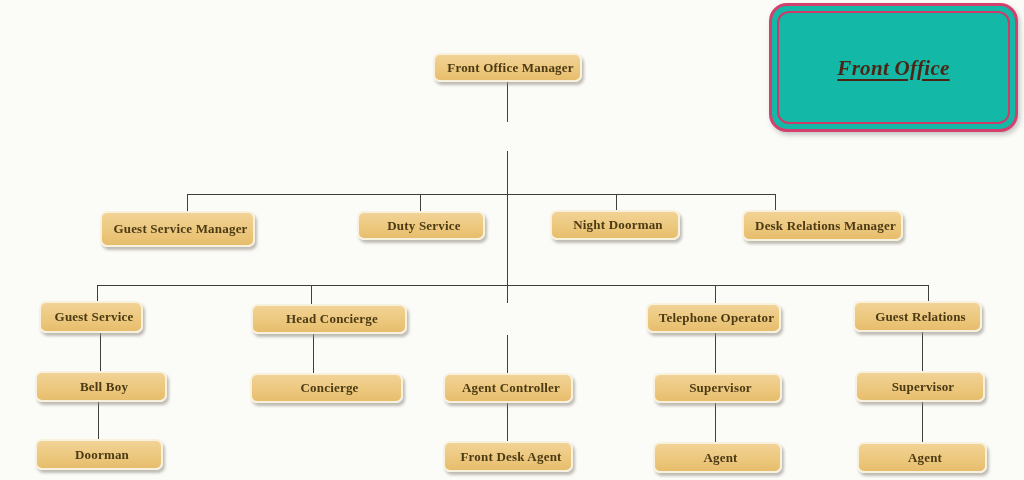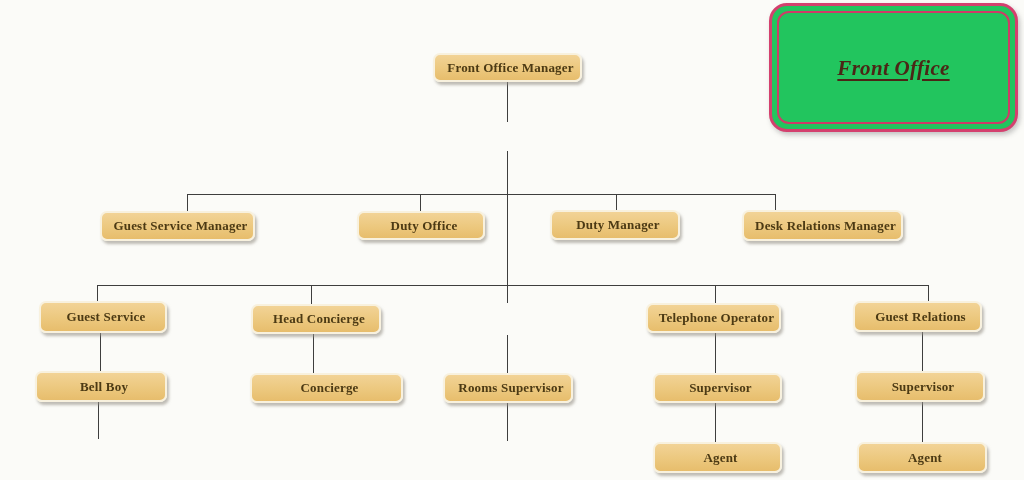--- a/index.html
+++ b/index.html
@@ -28,21 +28,21 @@
     text-align: right;
     letter-spacing: 0.2px;
     white-space: nowrap;
     padding-left: 6px;
   }
 
   .title-card {
     position: absolute;
     left: 769px; top: 3px; width: 249px; height: 129px;
     box-sizing: border-box;
-    background: #22c55e;
+    background: #14b8a6;
     border: 3px solid #d4406e;
     border-radius: 18px;
     box-shadow: 2px 3px 5px rgba(130,130,130,0.45);
   }
   .title-inner {
     position: absolute; left: 5px; top: 5px; right: 5px; bottom: 5px;
     border: 2px solid #cf3b68;
     border-radius: 12px;
     display: flex; flex-direction: column;
     align-items: center; justify-content: center;
@@ -85,36 +85,38 @@
   <div class="line v" style="left:715px;top:333px;height:40px"></div>
   <div class="line v" style="left:922px;top:332px;height:39px"></div>
 
   <div class="line v" style="left:98px;top:402px;height:37px"></div>
   <div class="line v" style="left:507px;top:403px;height:38px"></div>
   <div class="line v" style="left:715px;top:403px;height:39px"></div>
   <div class="line v" style="left:922px;top:402px;height:40px"></div>
 
   <div class="node" style="left:433px;top:53px;width:149px;height:29px">Front Office Manager</div>
 
-  <div class="node" style="left:100px;top:211px;width:155px;height:30px">Guest Service Manager</div>
-  <div class="node" style="left:357px;top:211px;width:128px;height:29px">Duty Office</div>
-  <div class="node" style="left:550px;top:210px;width:130px;height:30px">Duty Manager</div>
+  <div class="node" style="left:100px;top:211px;width:155px;height:36px">Guest Service Manager</div>
+  <div class="node" style="left:357px;top:211px;width:128px;height:29px">Duty Service</div>
+  <div class="node" style="left:550px;top:210px;width:130px;height:30px">Night Doorman</div>
   <div class="node" style="left:742px;top:210px;width:161px;height:31px">Desk Relations Manager</div>
 
-  <div class="node" style="left:39px;top:301px;width:128px;height:32px">Guest Service</div>
-  <div class="node" style="left:251px;top:304px;width:130px;height:30px">Head Concierge</div>
+  <div class="node" style="left:39px;top:301px;width:104px;height:32px">Guest Service</div>
+  <div class="node" style="left:251px;top:304px;width:156px;height:30px">Head Concierge</div>
   <div class="node" style="left:646px;top:303px;width:135px;height:30px">Telephone Operator</div>
   <div class="node" style="left:35px;top:371px;width:132px;height:31px">Bell Boy</div>
 
   <div class="node" style="left:853px;top:301px;width:129px;height:31px">Guest Relations</div>
   <div class="node" style="left:250px;top:373px;width:153px;height:30px">Concierge</div>
-  <div class="node" style="left:443px;top:373px;width:130px;height:30px">Rooms Supervisor</div>
+  <div class="node" style="left:443px;top:373px;width:130px;height:30px">Agent Controller</div>
   <div class="node" style="left:653px;top:373px;width:129px;height:30px">Supervisor</div>
   <div class="node" style="left:855px;top:371px;width:130px;height:31px">Supervisor</div>
 
+  <div class="node" style="left:35px;top:439px;width:128px;height:31px">Doorman</div>
+  <div class="node" style="left:443px;top:441px;width:130px;height:31px">Front Desk Agent</div>
   <div class="node" style="left:653px;top:442px;width:129px;height:31px">Agent</div>
   <div class="node" style="left:857px;top:442px;width:130px;height:31px">Agent</div>
 
   <div class="title-card">
     <div class="title-inner">
       <div class="title-line">Front Office</div>
     </div>
   </div>
 
 </div>

